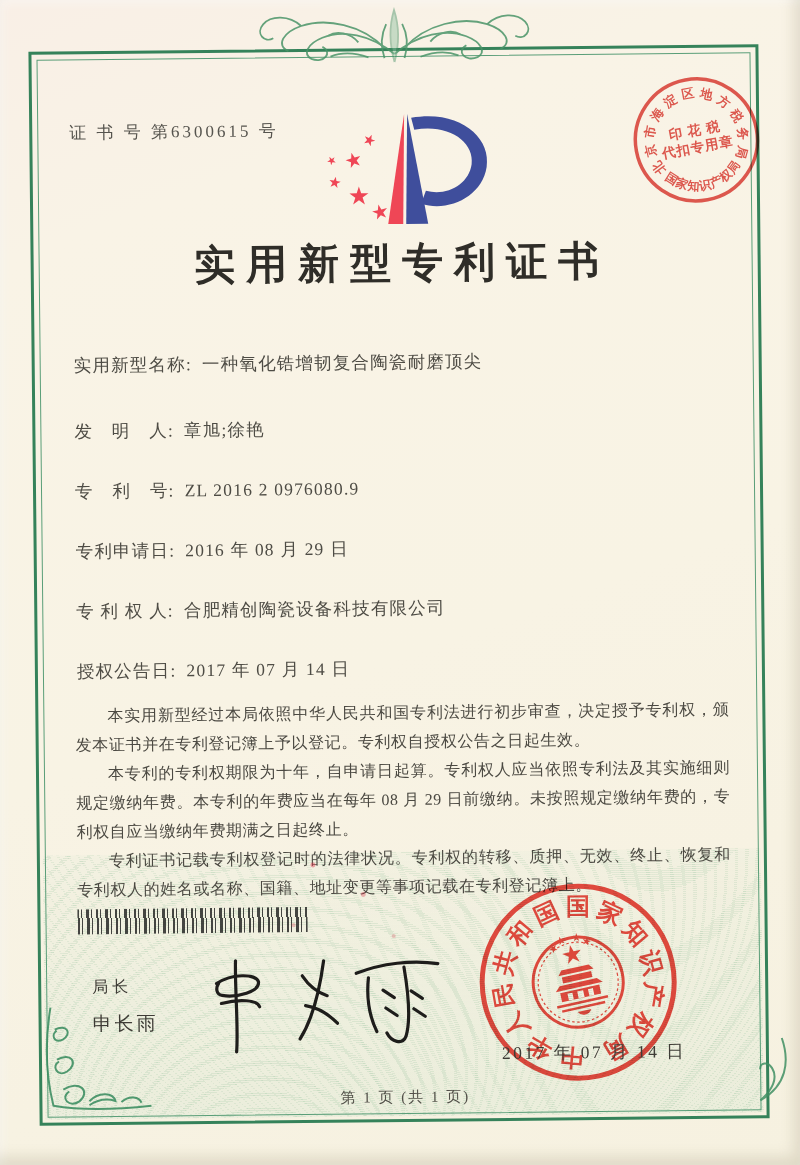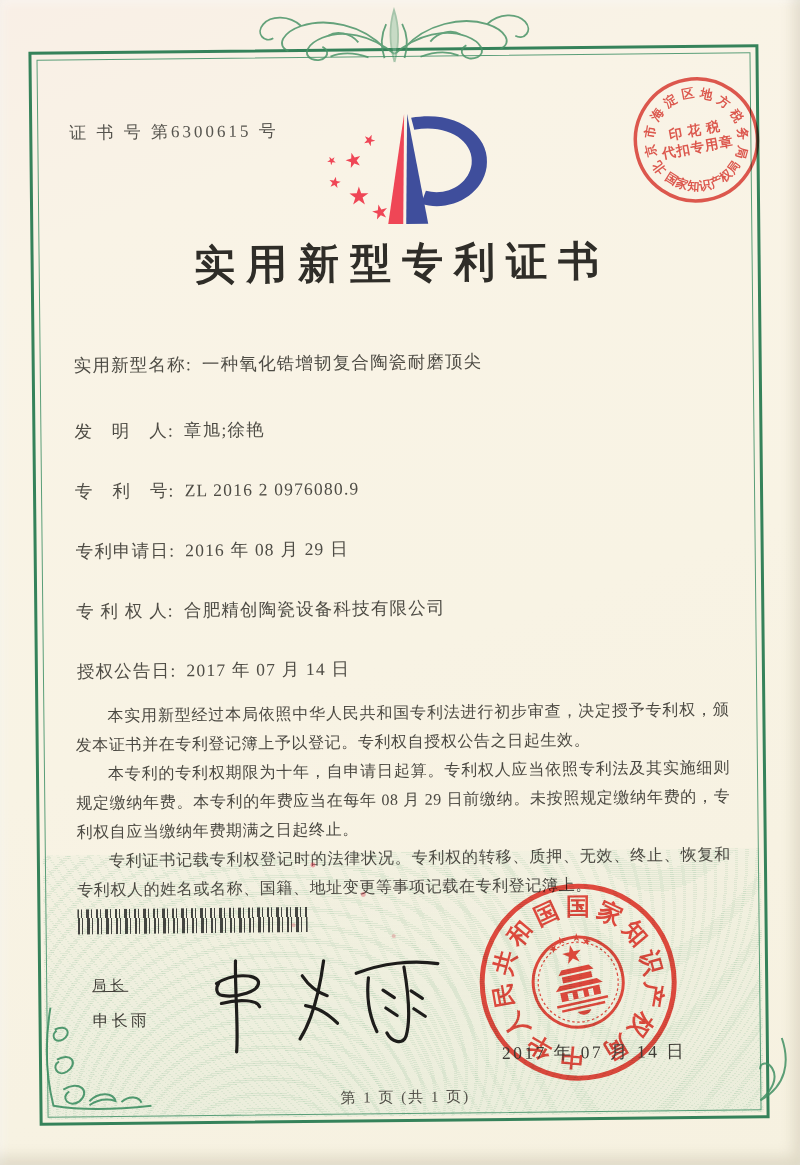--- a/index.html
+++ b/index.html
@@ -34,22 +34,22 @@
   .barcode{position:absolute;left:74px;top:906px;width:230px;height:25px;
     background:
       repeating-linear-gradient(90deg,#262625 0 2px,rgba(0,0,0,0) 2px 4px,#262625 4px 5px,rgba(0,0,0,0) 5px 9px,#262625 9px 12px,rgba(0,0,0,0) 12px 14px,#262625 14px 15px,rgba(0,0,0,0) 15px 19px);
     opacity:.85;}
   .speckles{position:absolute;left:250px;top:840px;width:200px;height:120px;pointer-events:none;
     background:
       radial-gradient(circle at 30% 20%, rgba(220,60,80,.45) 0 2px, rgba(0,0,0,0) 3px),
       radial-gradient(circle at 55% 45%, rgba(220,60,80,.35) 0 2px, rgba(0,0,0,0) 3px),
       radial-gradient(circle at 20% 70%, rgba(220,60,80,.30) 0 1.5px, rgba(0,0,0,0) 2.5px),
       radial-gradient(circle at 70% 80%, rgba(220,60,80,.25) 0 1.5px, rgba(0,0,0,0) 2.5px);}
-  .director-title{position:absolute;left:88px;top:974px;font-size:14px;letter-spacing:4px;color:#3d3b35;text-decoration:underline;}
-  .director-name{position:absolute;left:88px;top:1008px;font-size:16px;letter-spacing:3px;color:#3d3b35;}
+  .director-title{position:absolute;left:88px;top:974px;font-size:16px;letter-spacing:4px;color:#3d3b35;}
+  .director-name{position:absolute;left:88px;top:1008px;font-size:19px;letter-spacing:3px;color:#3d3b35;}
   .signature{position:absolute;left:195px;top:944px;width:250px;height:110px;transform:rotate(-2deg);}
   .seal{position:absolute;left:472px;top:882px;width:204px;height:204px;transform:rotate(-12deg);
     mix-blend-mode:multiply;opacity:.93;}
   .issue-date{position:absolute;left:497px;top:1042px;font-size:17.5px;letter-spacing:2.5px;color:#3e3c36;}
   .footer-page{position:absolute;left:0;top:1088px;width:800px;text-align:center;font-size:15px;
     letter-spacing:2px;color:#514f48;}
   .tax-stamp{position:absolute;left:632px;top:74px;width:138px;height:138px;transform:rotate(-10deg);
     mix-blend-mode:multiply;opacity:.92;}
   .ornament-top{position:absolute;left:200px;top:2px;width:400px;height:66px;}
   .corner-bl{position:absolute;left:36px;top:998px;width:115px;height:115px;}

